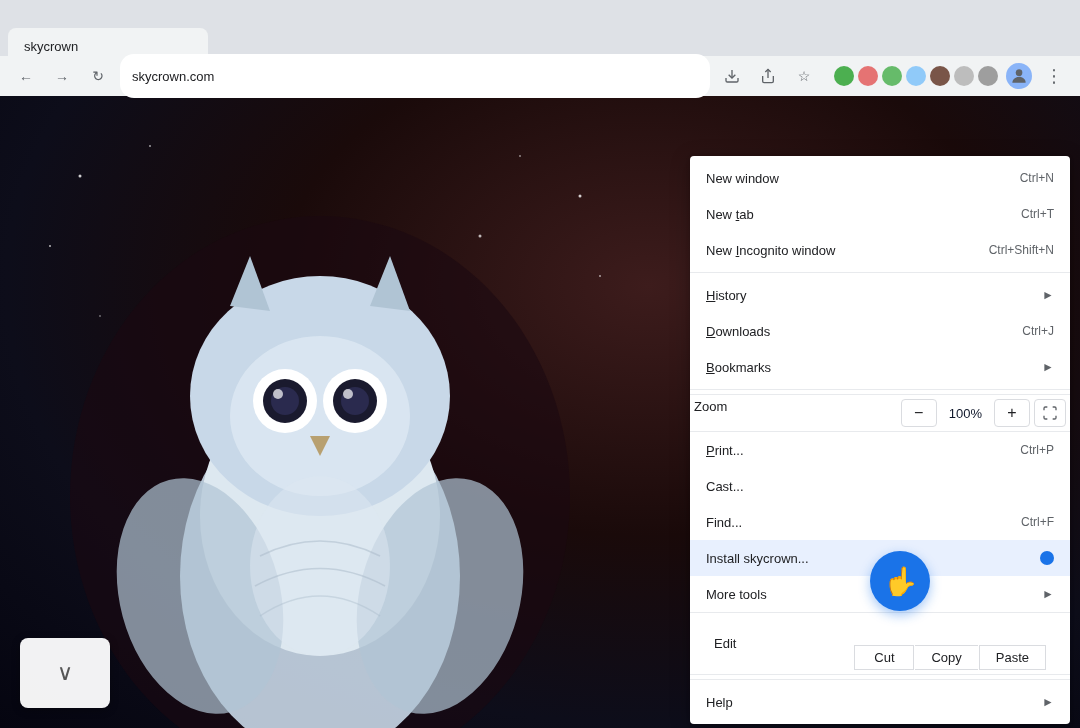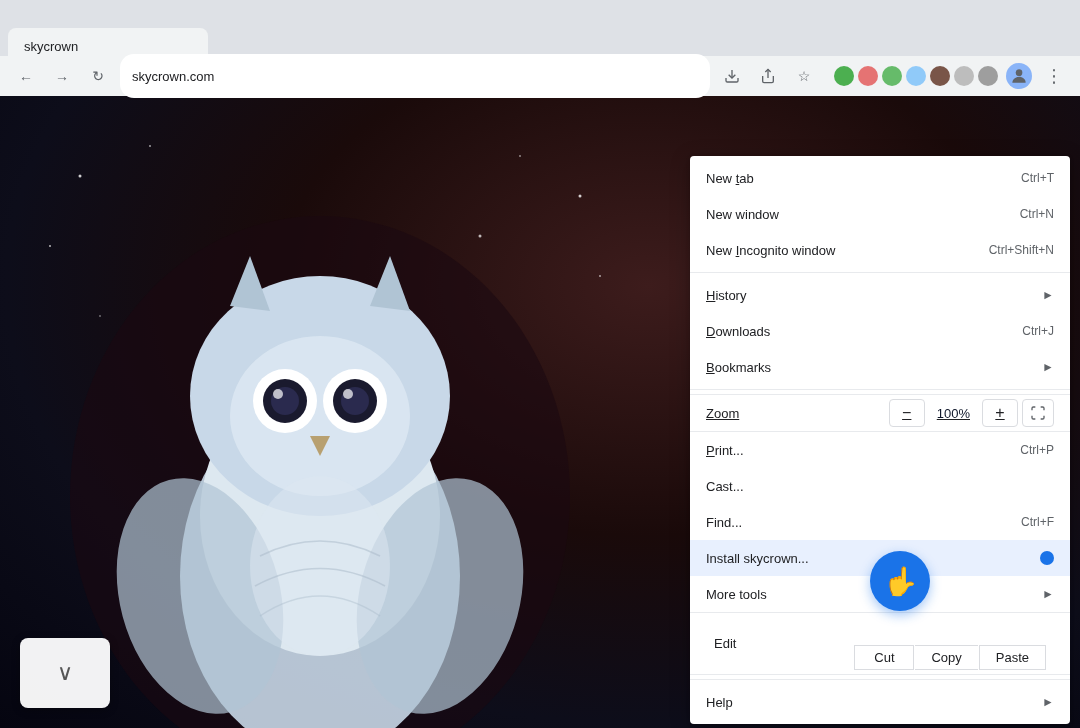--- a/index.html
+++ b/index.html
@@ -176,26 +176,25 @@
 
     .menu-separator {
       height: 1px;
       background: #e8eaed;
       margin: 4px 0;
     }
 
     
     .zoom-row {
       display: flex;
-      align-items: center;
-      padding: 4px 16px;
+      align-items: flex-start;
+      padding: 4px 4px;
       min-height: 36px;
       border-top: 1px solid #e8eaed;
       border-bottom: 1px solid #e8eaed;
-      text-decoration: underline;
     }
 
     .zoom-label {
       font-size: 13px;
       color: #202124;
       width: 80px;
     }
 
     .zoom-controls {
       display: flex;
@@ -436,27 +435,27 @@
     </svg>
   </div>
 
   <div class="bottom-card">
     <span style="font-size:22px;color:#555">∨</span>
   </div>
 
   <div class="context-menu">
 
     <div class="menu-item">
+      <span class="menu-item-label">New window</span>
+      <span class="menu-item-shortcut">Ctrl+N</span>
+    </div>
+
+    <div class="menu-item">
       <span class="menu-item-label">New <span class="underline-letter">t</span>ab</span>
       <span class="menu-item-shortcut">Ctrl+T</span>
-    </div>
-
-    <div class="menu-item">
-      <span class="menu-item-label">New window</span>
-      <span class="menu-item-shortcut">Ctrl+N</span>
     </div>
 
     <div class="menu-item">
       <span class="menu-item-label">New <span class="underline-letter">I</span>ncognito window</span>
       <span class="menu-item-shortcut">Ctrl+Shift+N</span>
     </div>
 
     <div class="menu-separator"></div>
 
     <div class="menu-item">

